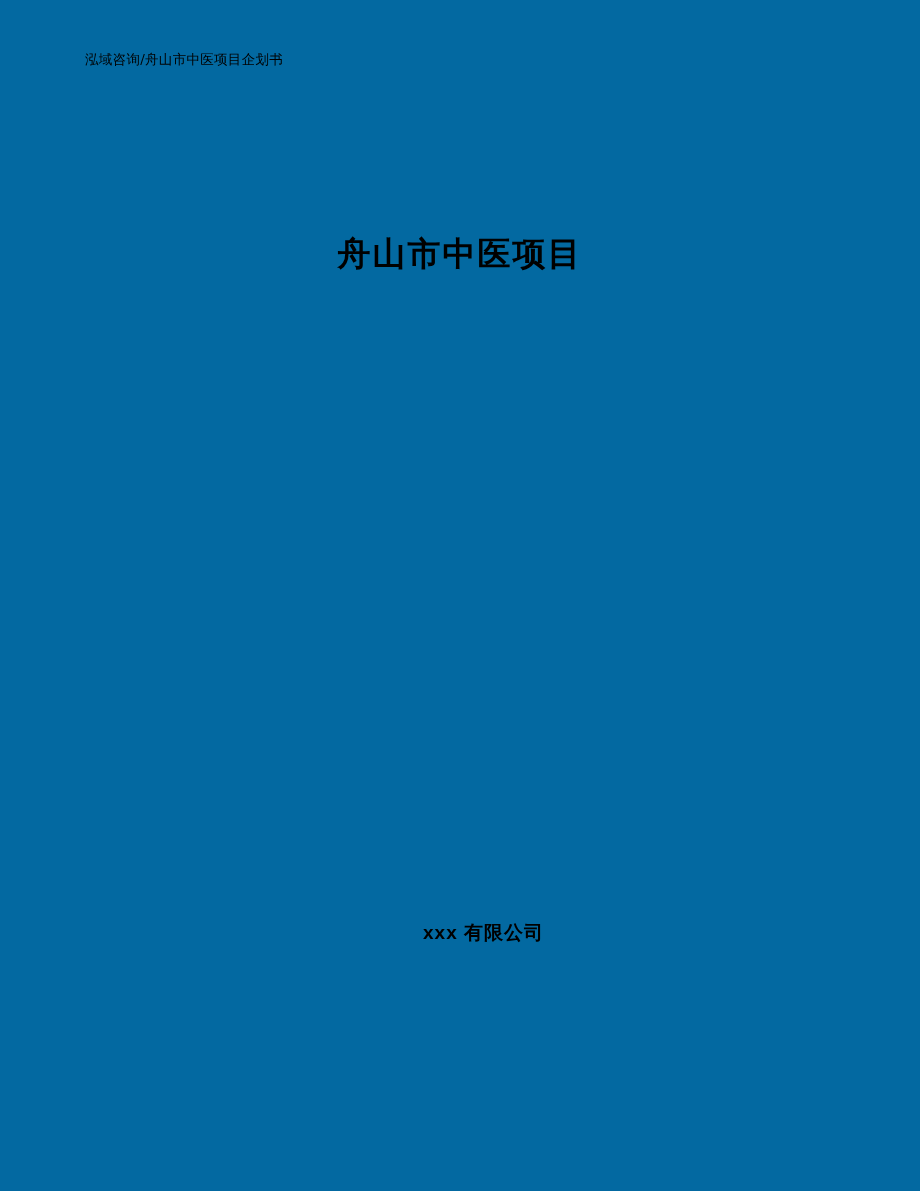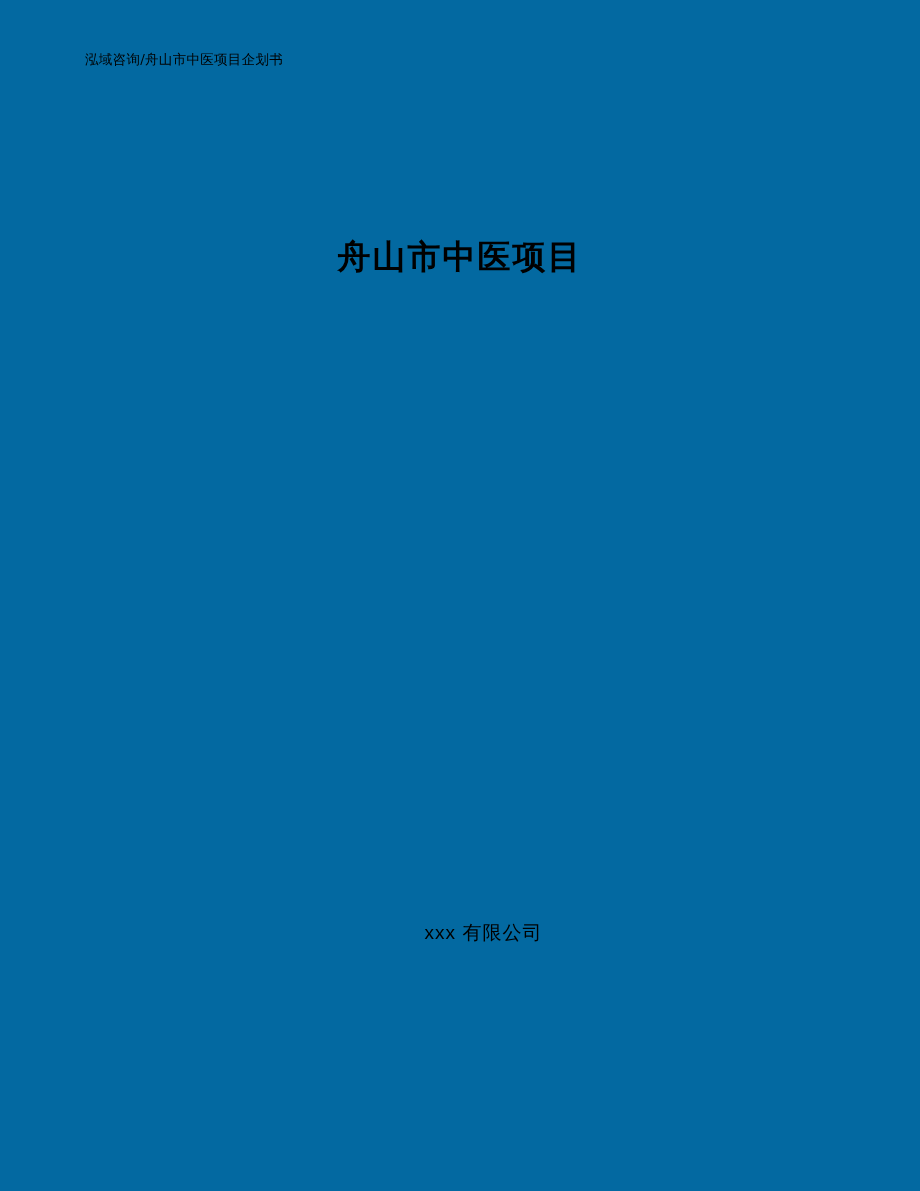--- a/index.html
+++ b/index.html
@@ -31,37 +31,37 @@
     white-space: nowrap;
   }
   .title-block {
     position: absolute;
     top: 218px;
     left: 0;
     width: 920px;
     text-align: center;
   }
   .title-line {
-    font-family: Liberation Serif, serif;
+    font-family: Liberation Mono, monospace;
     font-weight: bold;
     font-size: 33px;
     line-height: 78px;
     letter-spacing: 2px;
     color: #000000;
   }
   .company-block {
     position: absolute;
     top: 920px;
     left: 0;
     width: 920px;
     text-align: center;
   }
   .company-name {
     font-family: "Liberation Sans", sans-serif;
-    font-weight: normal;
+    font-weight: bold;
     font-size: 19px;
     letter-spacing: 1px;
     color: #000000;
     margin-left: 47px;
   }
 </style>
 </head>
 <body>
 
 <div class="page">

